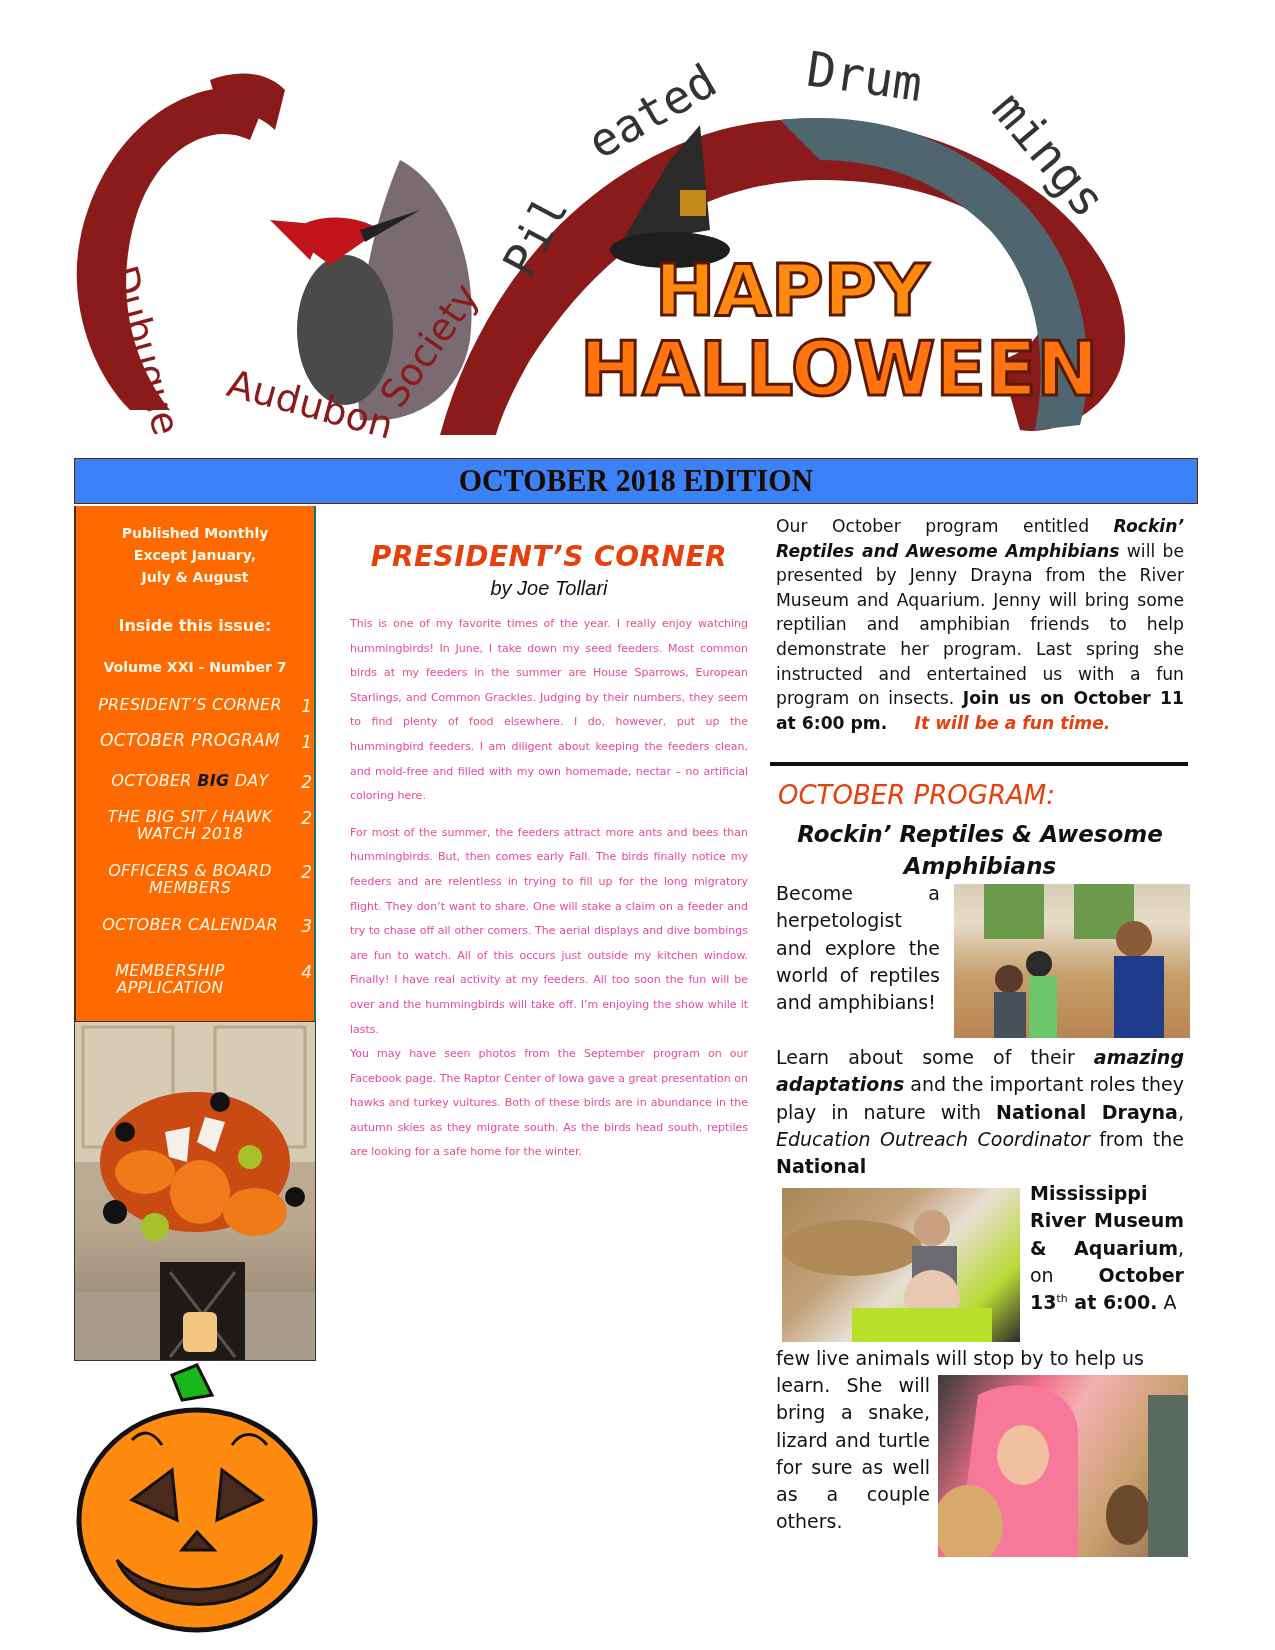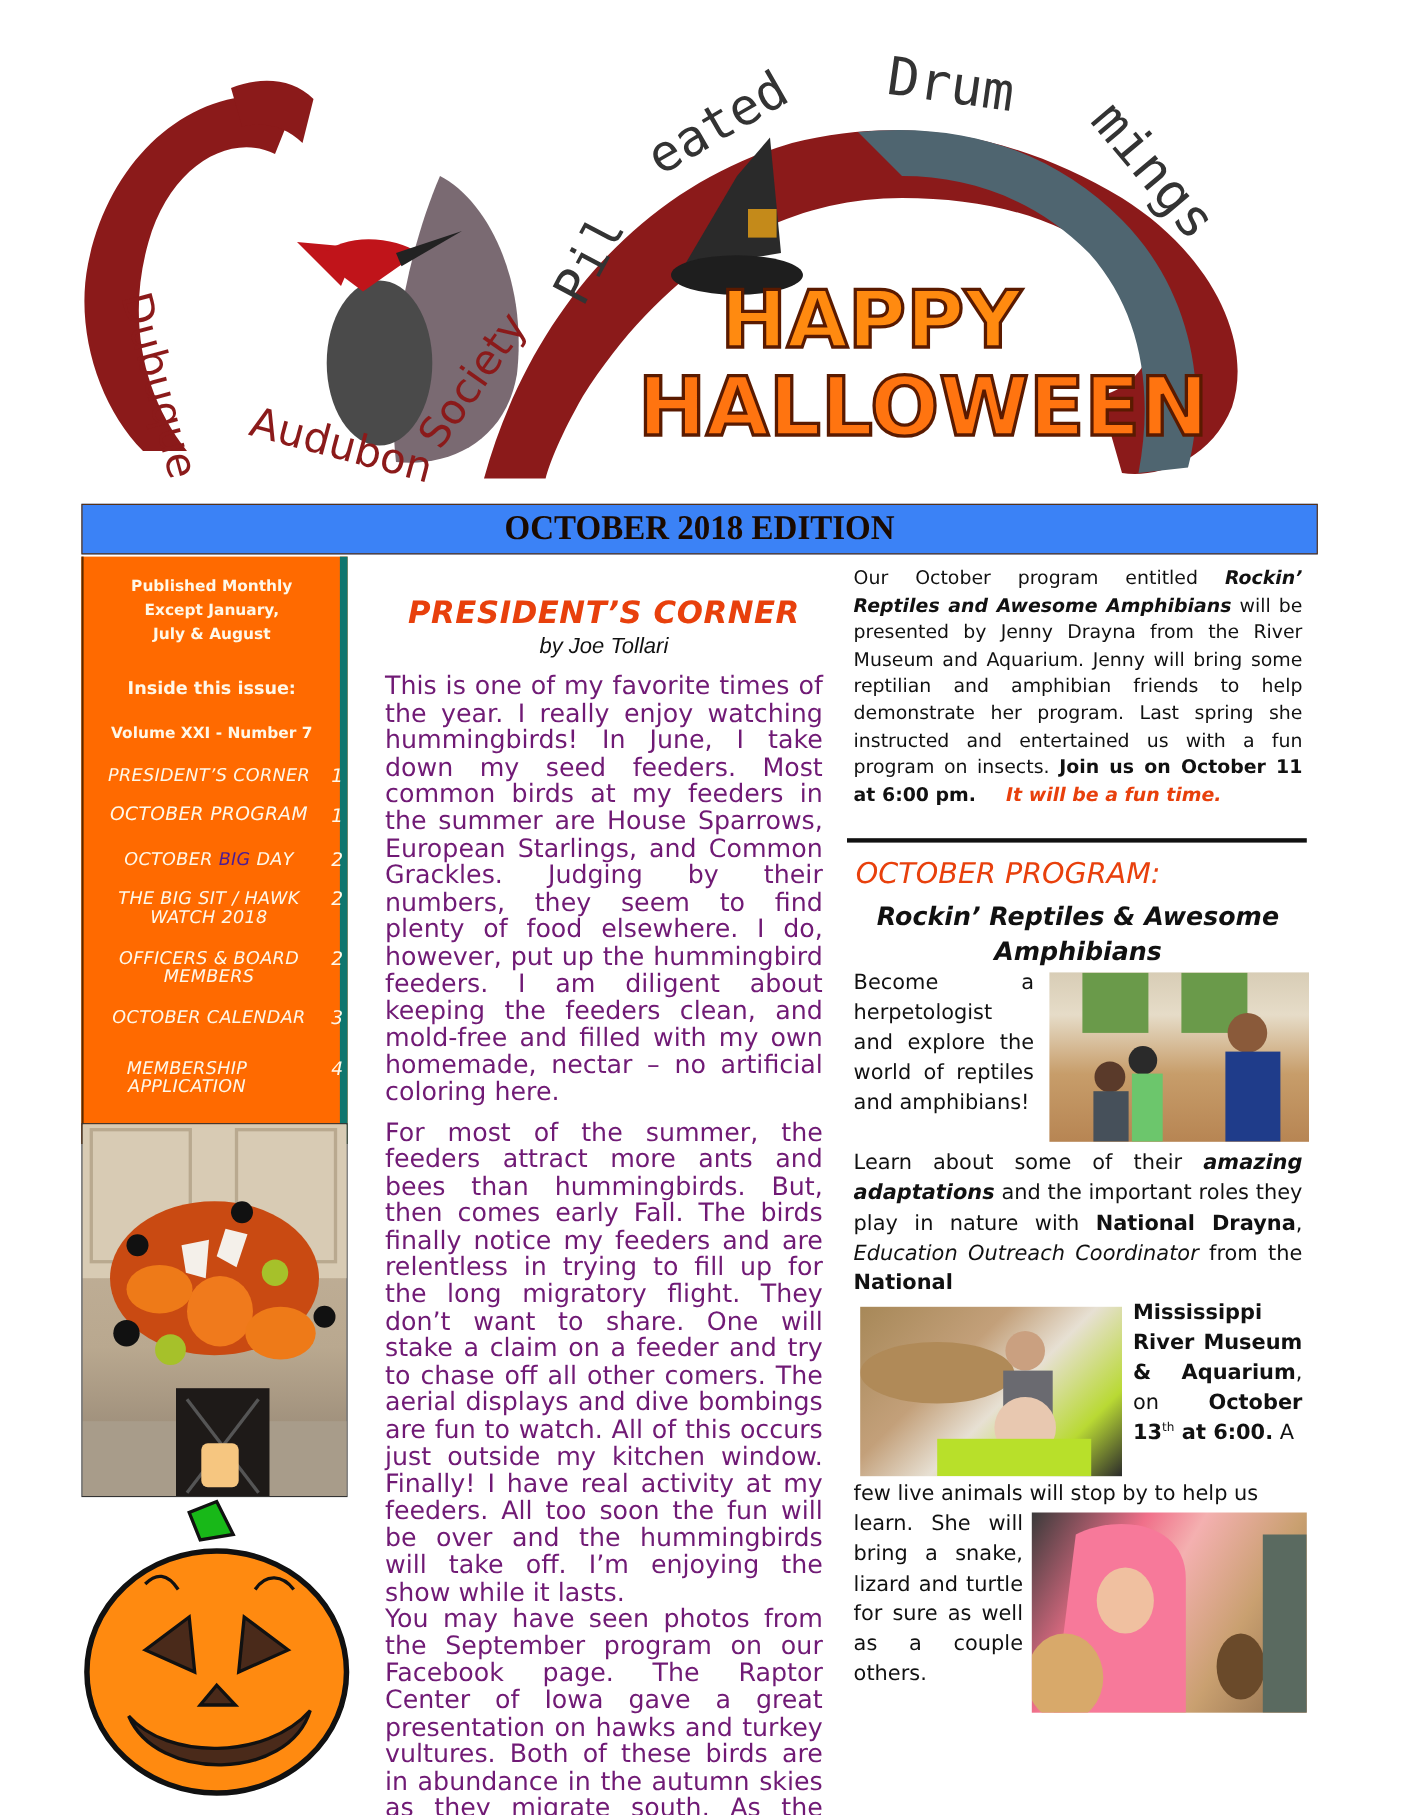--- a/index.html
+++ b/index.html
@@ -15,49 +15,49 @@
     display: flex; align-items: center; justify-content: center;
   }
   .edition-bar span {
     font-family: "Liberation Serif", serif; font-weight: bold; font-size: 30px;
     color: #1a0a00; letter-spacing: 0px; transform: scaleY(1.05);
   }
 
   
   .sidebar {
     position: absolute; left: 74px; top: 506px; width: 242px; height: 534px;
-    background: #ff6a00; border-left: 2px solid #5a2a00; border-right: 7px solid #0f766e;
+    background: #ff6a00; border-left: 2px solid #5a2a00; border-right: 2px solid #0f766e;
     color: #fff8e8; font-family: "DejaVu Sans", sans-serif;
   }
   .pub-note { position: absolute; top: 16px; width: 100%; text-align: center;
     font-weight: bold; font-size: 14px; line-height: 22px; }
   .inside-title { position: absolute; top: 110px; width: 100%; text-align: center;
     font-weight: bold; font-size: 16px; }
   .volume { position: absolute; top: 153px; width: 100%; text-align: center;
     font-weight: bold; font-size: 14px; }
   .toc { position: absolute; top: 190px; left: 0; width: 100%; }
   .toc-item { position: absolute; left: 10px; width: 226px; display: flex; align-items: flex-start; }
   .toc-label { flex: 1; text-align: center; font-style: italic; font-size: 16px; line-height: 17px;
     letter-spacing: 0.3px; }
   .toc-page { width: 18px; text-align: right; font-style: italic; font-size: 17px; }
-  .big { color: #4c1d95; font-weight: normal; }
+  .big { color: #0f172a; font-weight: bold; }
 
   .decor-photo { position: absolute; left: 74px; top: 1021px; width: 242px; height: 340px;
     border: 1px solid #333; overflow: hidden;
     background: linear-gradient(180deg, #c9b9a2 0%, #bfae96 35%, #b9a88f 60%, #8a7c6c 100%); }
   .pumpkin { position: absolute; left: 72px; top: 1360px; width: 250px; height: 275px; }
 
   
   .col-mid { position: absolute; left: 350px; top: 540px; width: 398px; }
   .pres-title { text-align: center; color: #e8400c; font-weight: bold; font-style: italic;
     font-size: 28px; letter-spacing: 0.5px; }
   .byline { text-align: center; font-family: "Liberation Sans", sans-serif; font-style: italic;
     font-size: 20px; margin-top: 4px; }
-  .body-text { font-family: "DejaVu Sans", sans-serif; font-size: 23px; line-height: 24.6px;
-    text-align: justify; color: #701a75; }
+  .body-text { font-family: "DejaVu Sans", sans-serif; font-size: 11px; line-height: 24.6px;
+    text-align: justify; color: #ec4899; }
   .p1 { margin-top: 12px; }
   .p2 { margin-top: 12px; }
 
   
   .col-right { position: absolute; left: 776px; top: 514px; width: 408px; }
   .prog-intro { font-size: 17.2px; line-height: 24.6px; text-align: justify; }
   .bi { font-weight: bold; font-style: italic; }
   .b { font-weight: bold; }
   .i { font-style: italic; }
   .fun { color: #e8400c; font-weight: bold; font-style: italic; }

